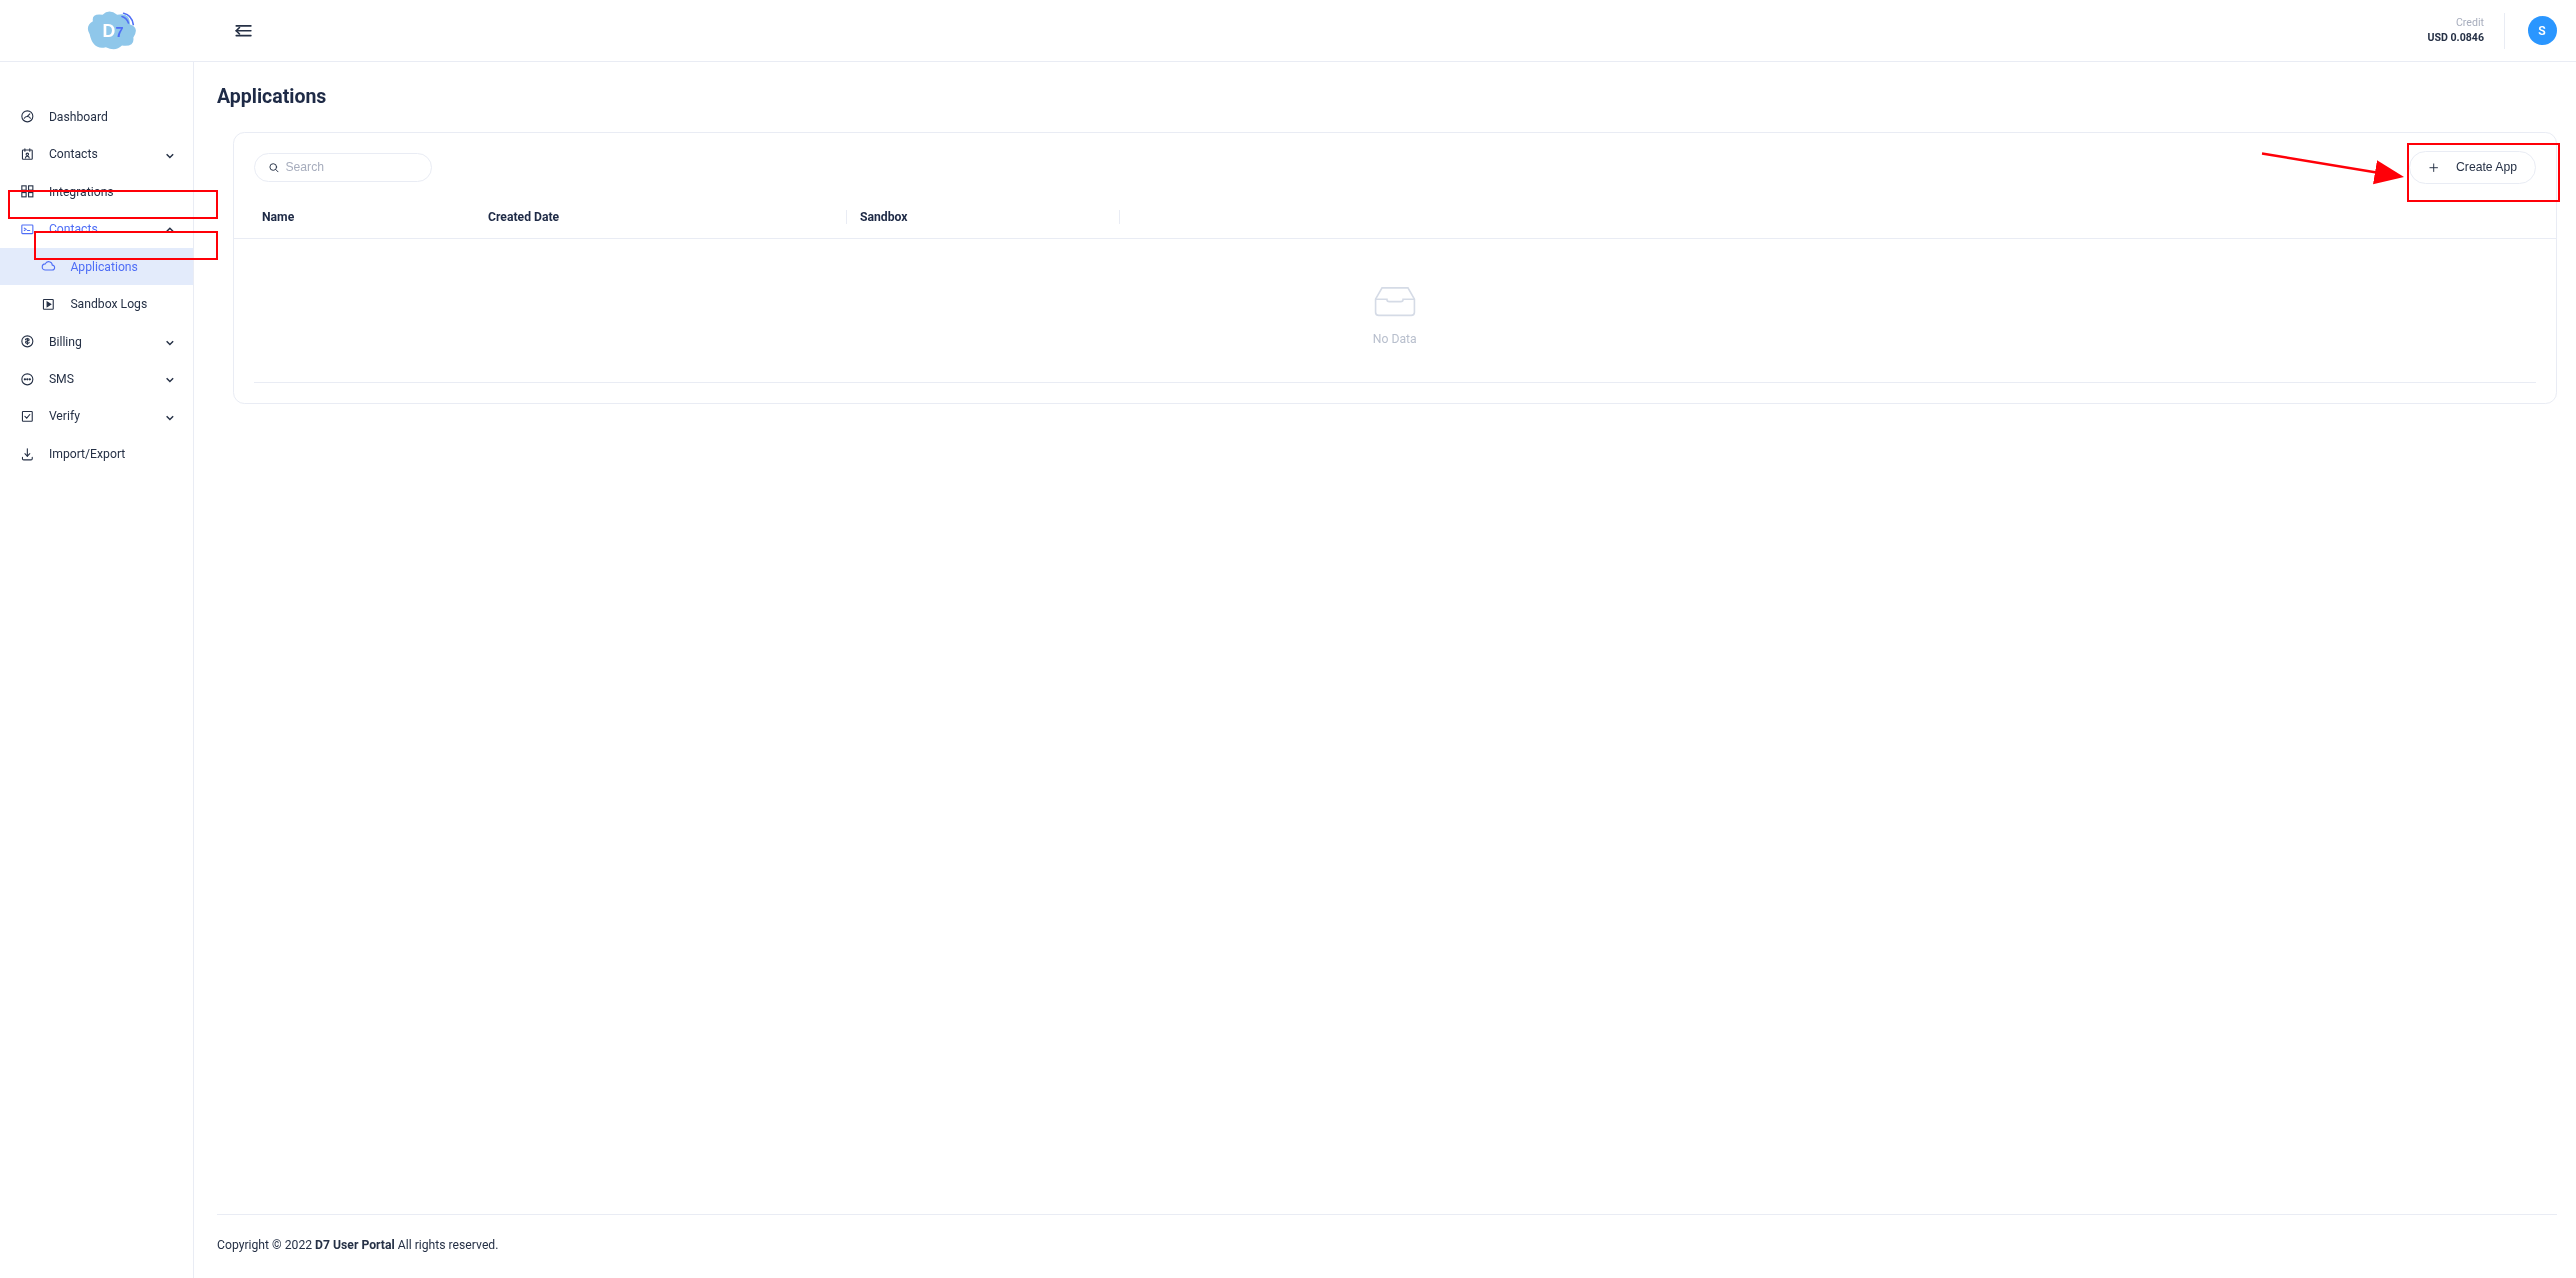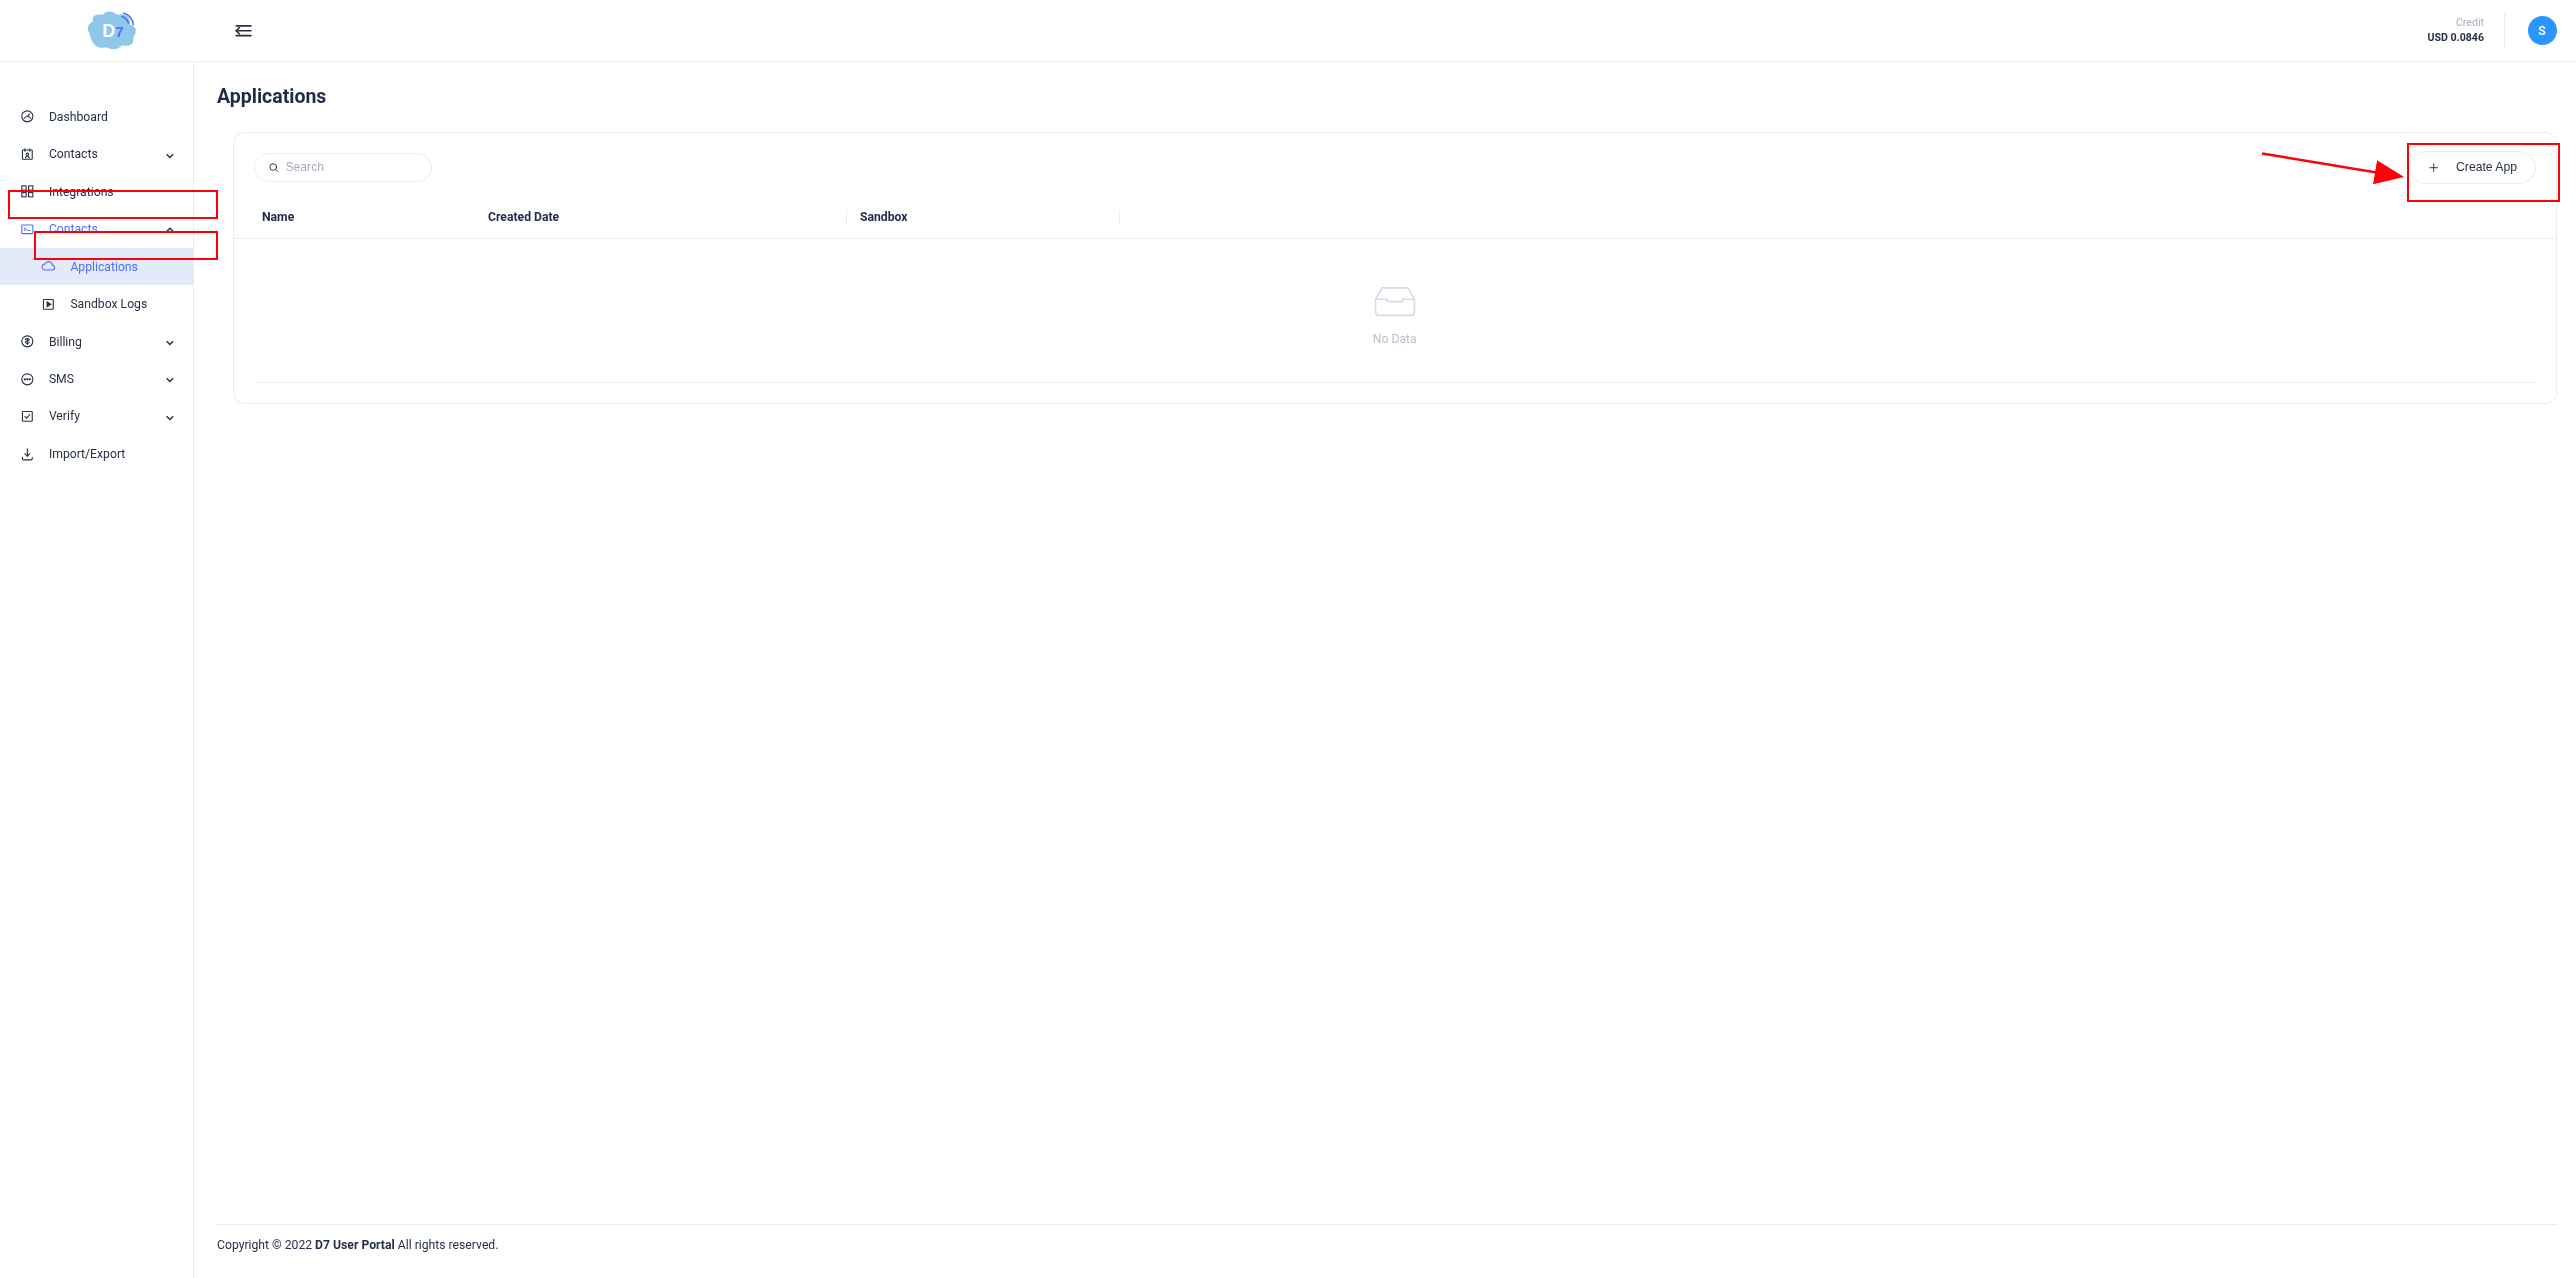--- a/index.html
+++ b/index.html
@@ -169,21 +169,21 @@
     gap: 14.7px;
     border-bottom: 0.8px solid #e9ecf4;
     margin: 0 19.5px 19.5px 19.5px;
   }
   .empty svg { width: 46px; height: 34px; }
   .empty-text { font-size: 12.2px; }
 
   .footer {
     margin-top: auto;
     border-top: 0.8px solid #e9ecf4;
-    padding-top: 13px;
+    padding-top: 23px;
     font-size: 12.2px;
     color: #263146;
   }
   .footer .copyright-light { font-weight: 400; }
   .footer .copyright-bold  { font-weight: 700; }
 
   
   .ann-arrow { position: absolute; pointer-events: none; }
   .ann-arrow svg { overflow: visible; }
 </style>

